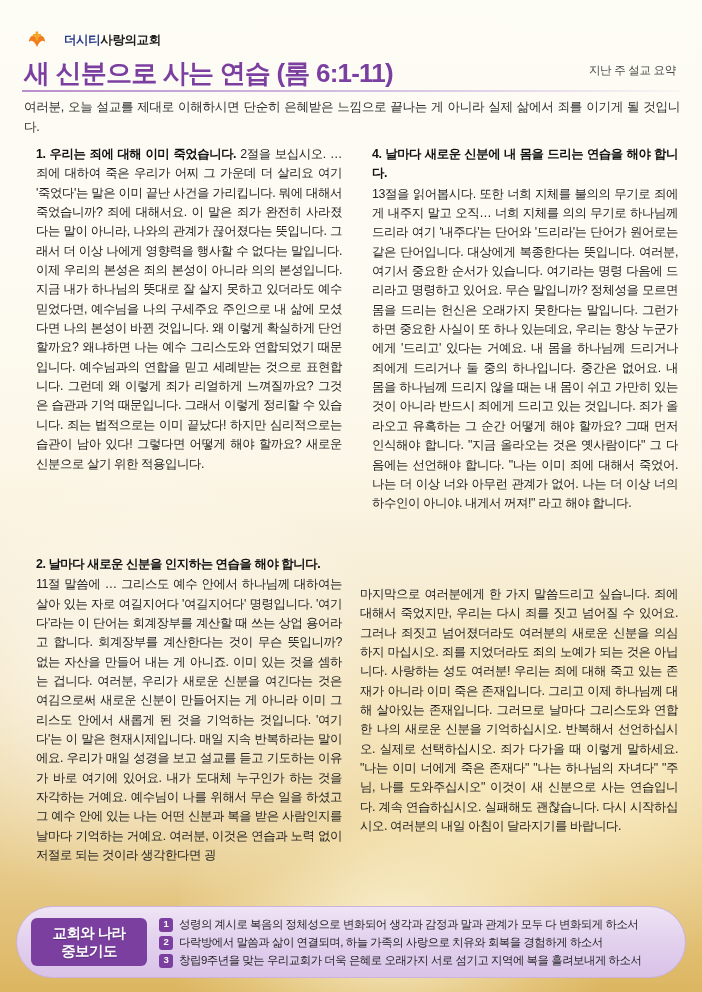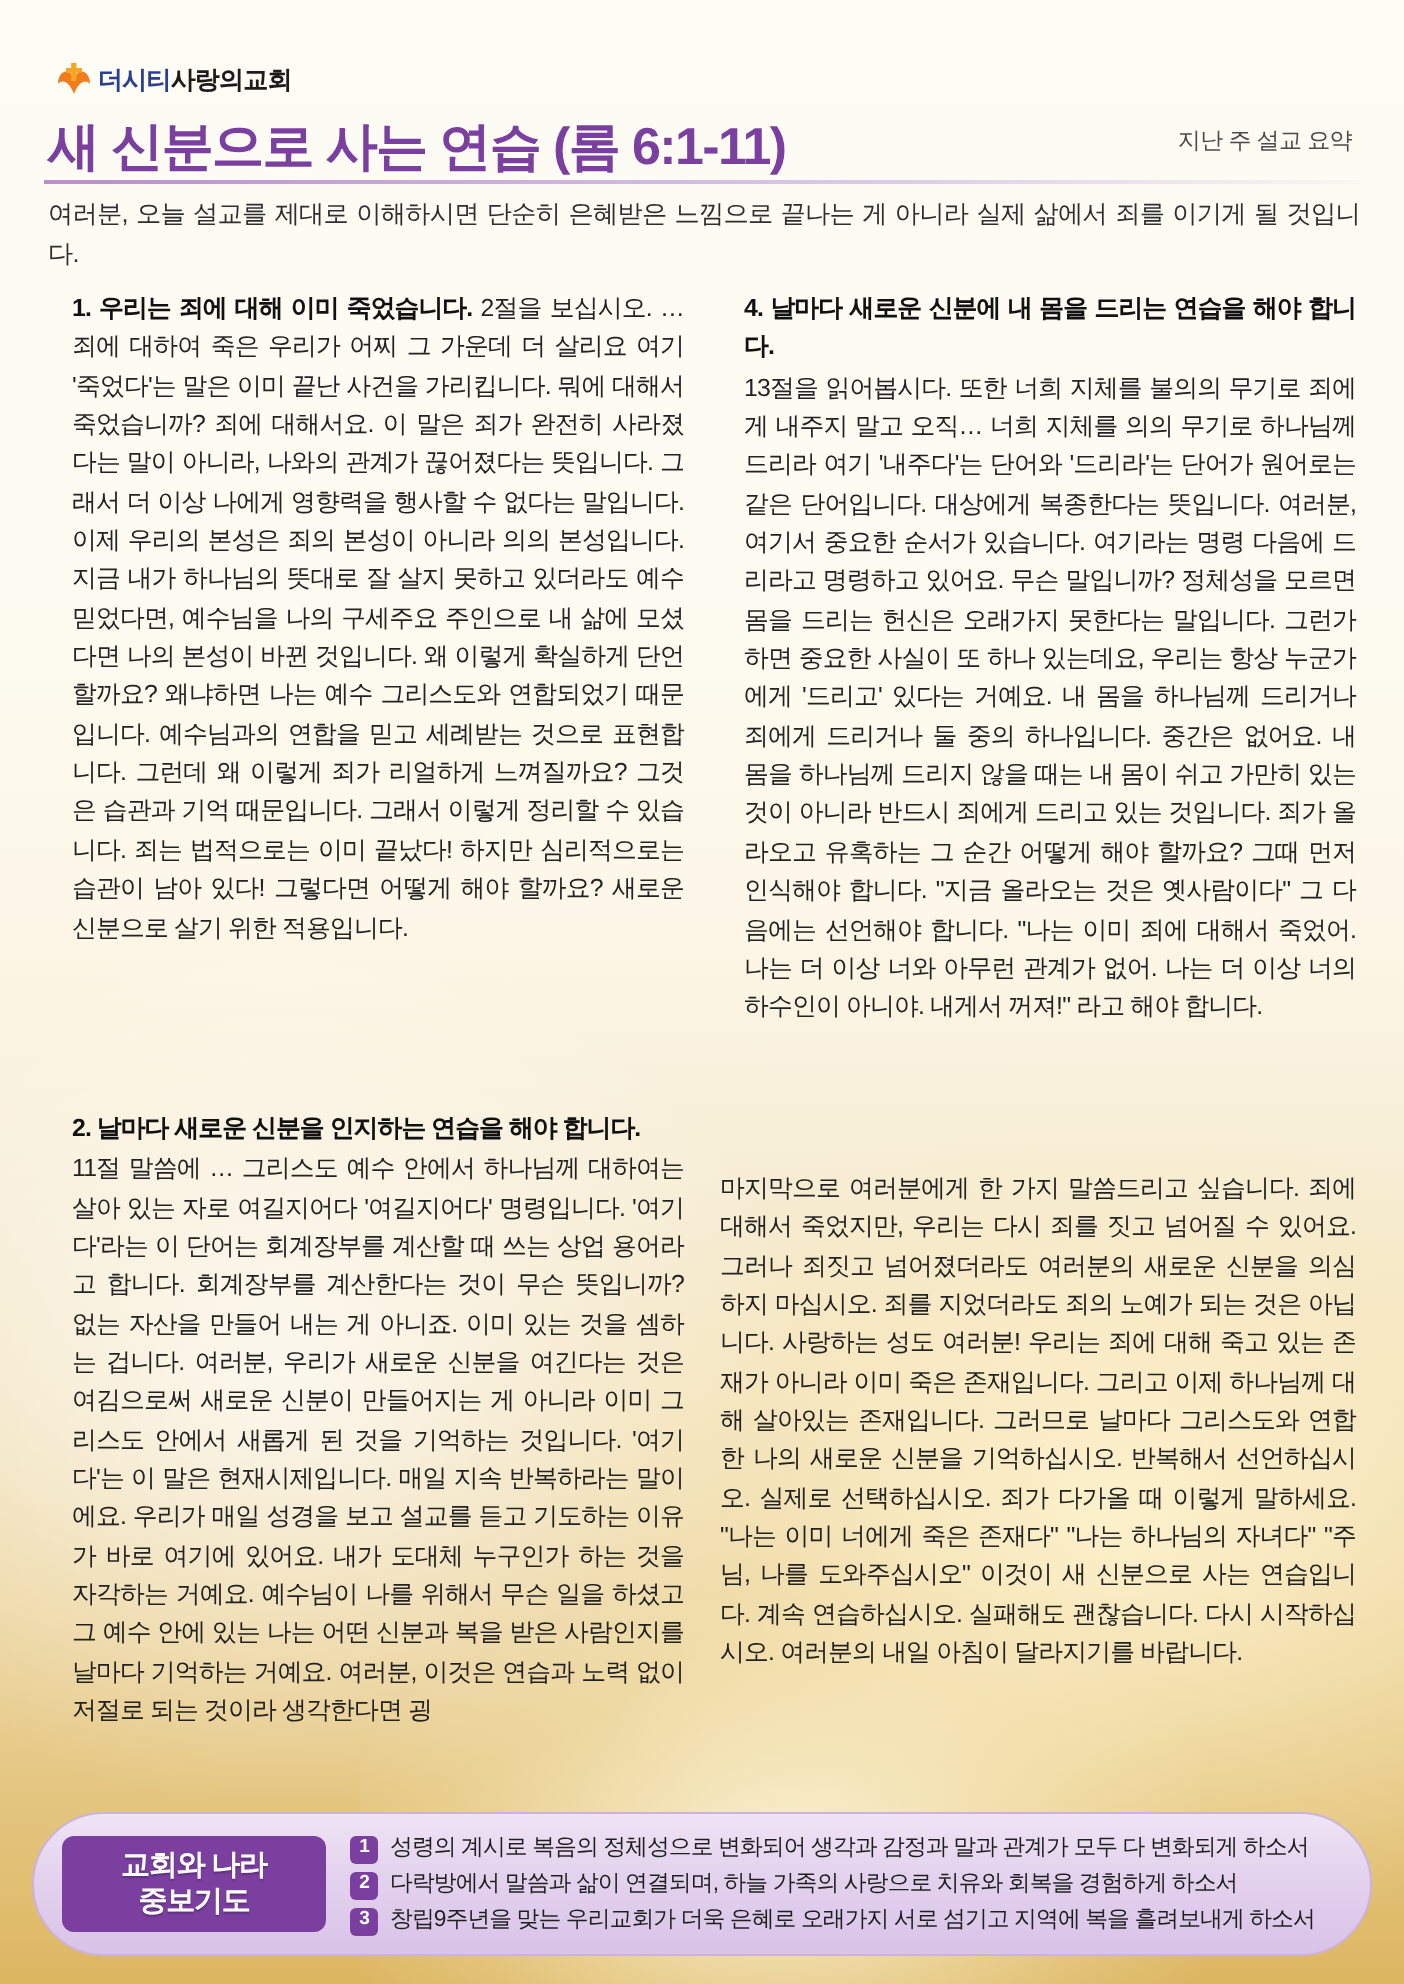--- a/index.html
+++ b/index.html
@@ -54,21 +54,21 @@
     pointer-events: none;
   }
 
   
   .logo-row {
     position: absolute;
     left: 26px;
     top: 30px;
     display: flex;
     align-items: center;
-    gap: 1px;
+    gap: 16px;
     height: 20px;
   }
   .logo-mark {
     width: 22px; height: 20px;
     position: relative;
   }
   .logo-mark svg { display:block; }
   .logo-text {
     font-size: 12.5px;
     font-weight: bold;
@@ -176,21 +176,21 @@
     width: 670px;
     height: 72px;
     border-radius: 36px;
     background: linear-gradient(to bottom, #efe4f5 0%, #e3d2ee 45%, #d9c3e8 100%);
     border: 1px solid #cbb3dd;
     box-sizing: border-box;
     display: flex;
     align-items: center;
   }
   .prayer-label {
-    width: 132px;
+    width: 116px;
     margin-left: 14px;
     flex: 0 0 auto;
     text-align: center;
     color: #ffffff;
     font-weight: bold;
     font-size: 14.5px;
     line-height: 1.25;
     letter-spacing: -0.6px;
     background: #7b3fa0;
     border-radius: 6px;

